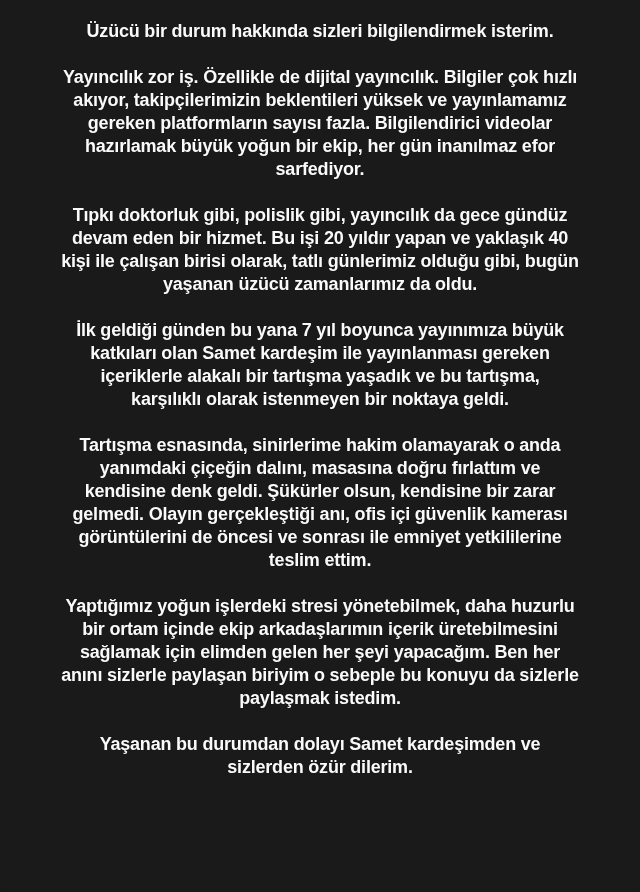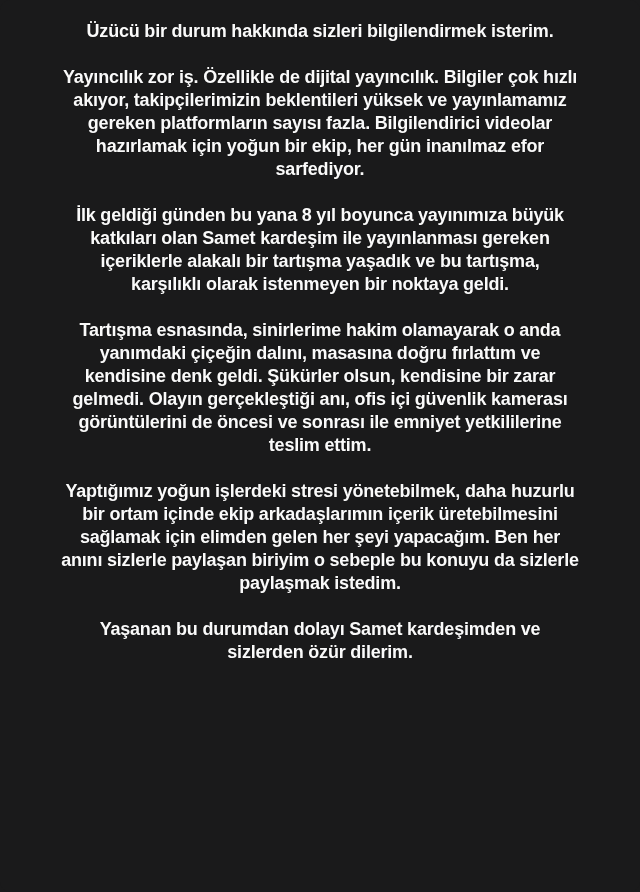--- a/index.html
+++ b/index.html
@@ -44,23 +44,27 @@
     }
   </style>
 </head>
 <body>
 
 <main class="statement-card">
   <p>Üzücü bir durum hakkında sizleri bilgilendirmek isterim.</p>
   <p>Yayıncılık zor iş. Özellikle de dijital yayıncılık. Bilgiler çok hızlı
 akıyor, takipçilerimizin beklentileri yüksek ve yayınlamamız
 gereken platformların sayısı fazla. Bilgilendirici videolar
-hazırlamak için yoğun bir ekip, her gün inanılmaz efor
+hazırlamak büyük yoğun bir ekip, her gün inanılmaz efor
 sarfediyor.</p>
-  <p>İlk geldiği günden bu yana 8 yıl boyunca yayınımıza büyük
+  <p>Tıpkı doktorluk gibi, polislik gibi, yayıncılık da gece gündüz
+devam eden bir hizmet. Bu işi 20 yıldır yapan ve yaklaşık 40
+kişi ile çalışan birisi olarak, tatlı günlerimiz olduğu gibi, bugün
+yaşanan üzücü zamanlarımız da oldu.</p>
+  <p>İlk geldiği günden bu yana 7 yıl boyunca yayınımıza büyük
 katkıları olan Samet kardeşim ile yayınlanması gereken
 içeriklerle alakalı bir tartışma yaşadık ve bu tartışma,
 karşılıklı olarak istenmeyen bir noktaya geldi.</p>
   <p>Tartışma esnasında, sinirlerime hakim olamayarak o anda
 yanımdaki çiçeğin dalını, masasına doğru fırlattım ve
 kendisine denk geldi. Şükürler olsun, kendisine bir zarar
 gelmedi. Olayın gerçekleştiği anı, ofis içi güvenlik kamerası
 görüntülerini de öncesi ve sonrası ile emniyet yetkililerine
 teslim ettim.</p>
   <p>Yaptığımız yoğun işlerdeki stresi yönetebilmek, daha huzurlu

